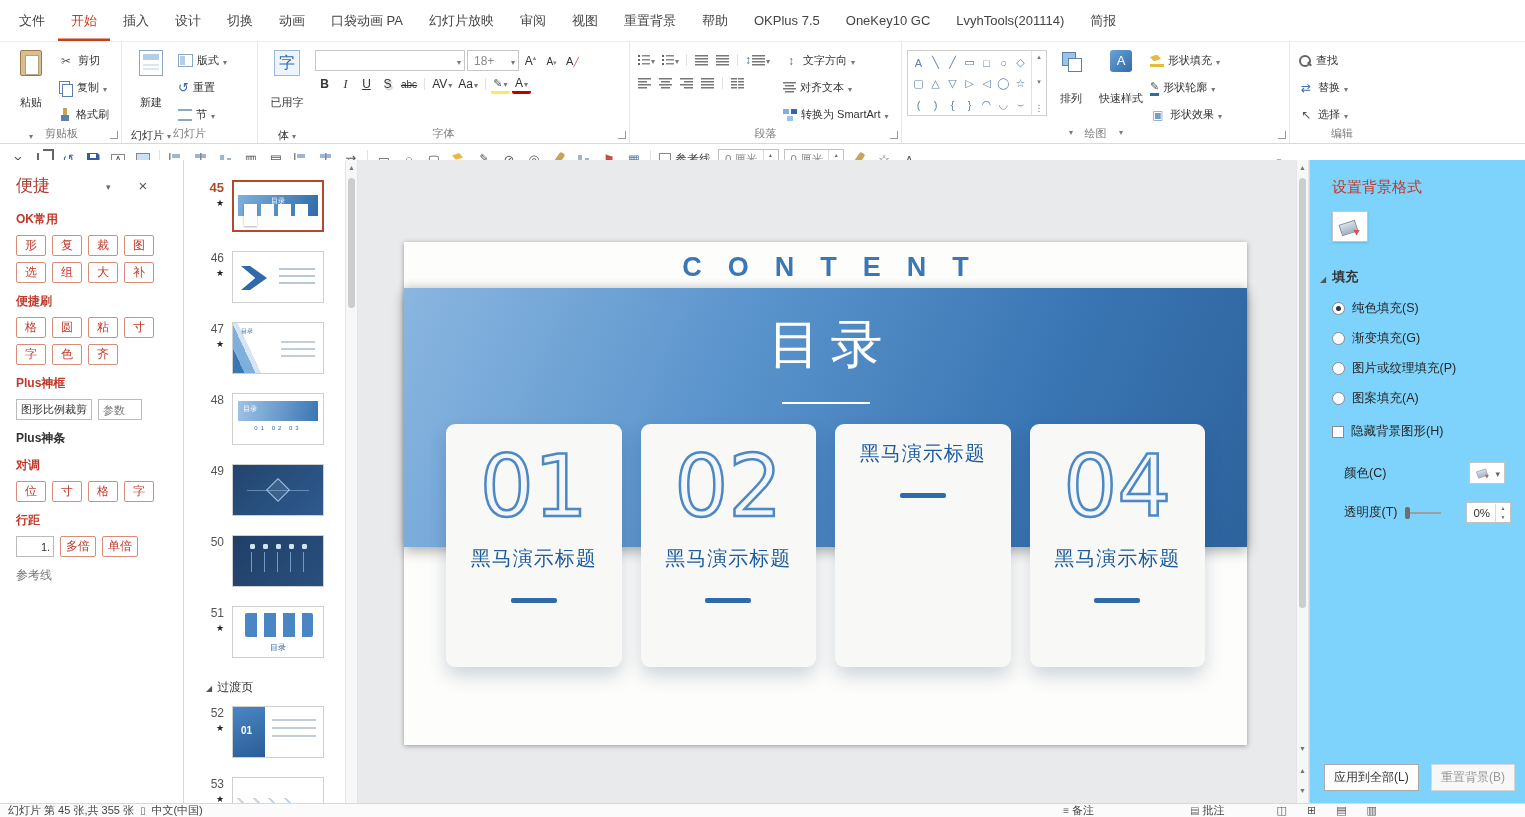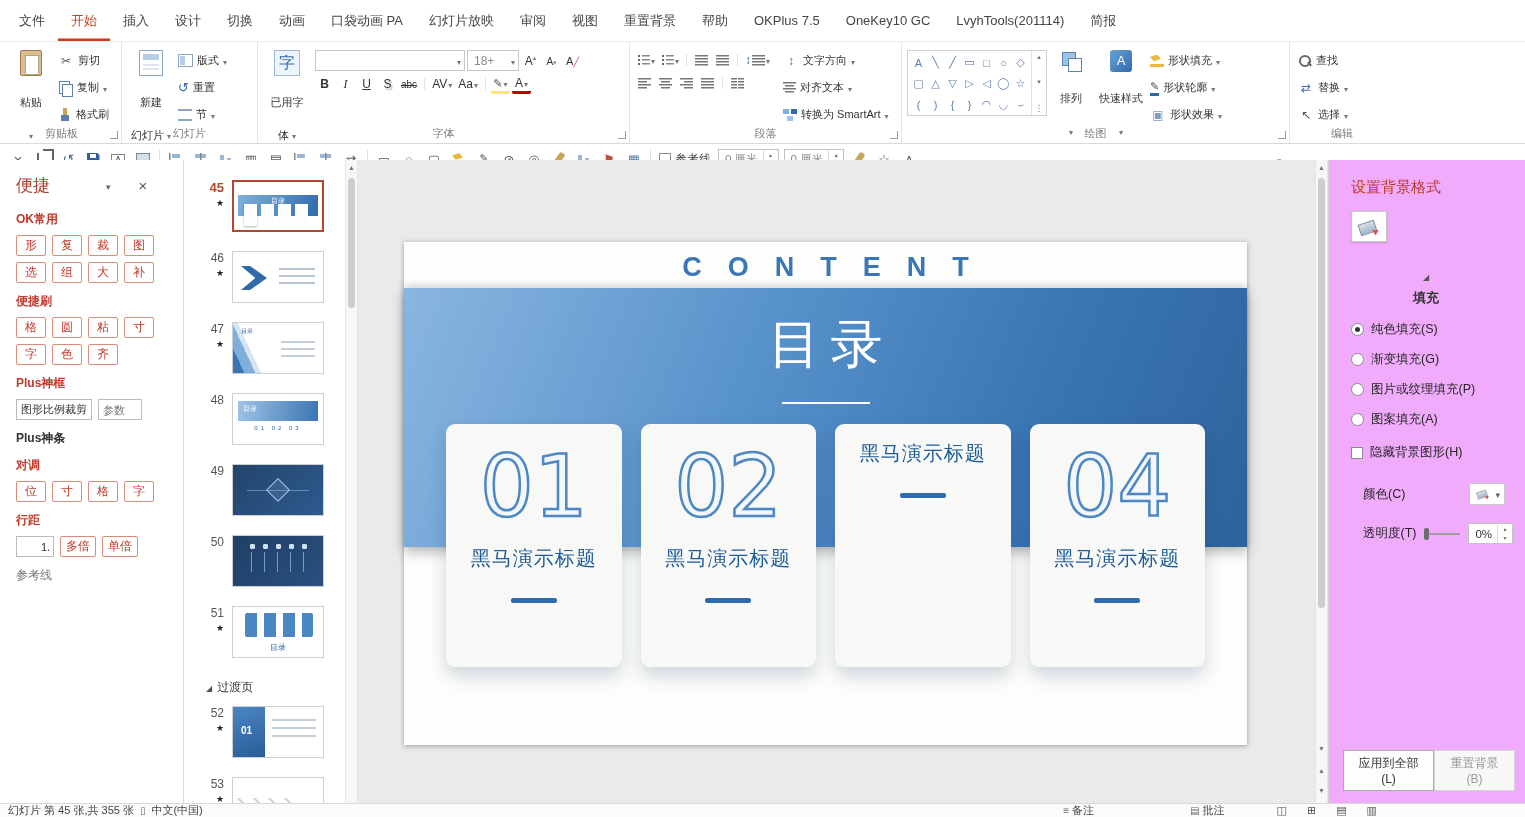--- a/index.html
+++ b/index.html
@@ -227,28 +227,28 @@
   .banner { position:absolute; top:46px; left:0; right:0; height:259px; background:linear-gradient(112deg,#8ab6e0 0%,#5a94cc 38%,#3a76b4 72%,#2d639c 100%); box-shadow:0 5px 12px rgba(0,0,0,.28),0 -3px 8px rgba(0,0,0,.10); }
   .slide-title { margin-top:22px; text-align:center; color:#fff; font-size:52px; letter-spacing:10px; text-indent:10px; }
   .title-underline { width:88px; height:2px; background:#fff; margin:22px auto 0; }
   .cards { position:absolute; left:42px; right:42px; top:182px; height:243px; display:flex; gap:19px; }
   .card { flex:1; background:#f8f9f6; border-radius:9px; box-shadow:0 9px 18px rgba(25,55,95,.20); position:relative; }
   .card-num { text-align:center; margin-top:20px; font-size:85px; line-height:1; font-family:"DejaVu Sans",sans-serif; color:#f3f7fb; -webkit-text-stroke:2.5px #4e88c2; }
   .card-title { text-align:center; margin-top:16px; font-size:20px; color:#1c5b9c; letter-spacing:1px; }
   .card-bar { width:46px; height:5px; background:#2f6bab; border-radius:2px; margin:26px auto 0; }
 
   
-  .right-panel { width:197px; background:#f0abfc; border-left:1px solid #d5d5d5; padding:18px 12px 0 22px; position:relative; flex:none; }
+  .right-panel { width:216px; background:#7dd3fc; border-left:1px solid #d5d5d5; padding:18px 12px 0 22px; position:relative; flex:none; }
   .rp-title { font-size:15px; color:#c0392b; margin-bottom:14px; }
   .rp-tab { width:36px; height:31px; border:1px solid #c6c6c6; background:#fff; display:flex; align-items:center; justify-content:center; box-shadow:0 1px 2px rgba(0,0,0,.15); }
   .bucket { position:relative; width:26px; height:22px; display:inline-block; }
   .bucket::before { content:""; position:absolute; left:3px; top:6px; width:15px; height:10px; background:linear-gradient(#d8dfe7,#9fb3c8); border:1px solid #7c8a9a; transform:rotate(-18deg); }
   .bucket::after { content:""; position:absolute; right:3px; bottom:2px; width:7px; height:6px; background:#d9534f; clip-path:polygon(0 0,100% 0,50% 100%); }
   .bucket.small { transform:scale(.6); margin:-4px; }
-  .rp-sect { display:flex; align-items:center; gap:6px; font-size:13px; font-weight:bold; color:#333; margin:26px 0 14px -12px;flex-direction:column; }
+  .rp-sect { display:flex; align-items:center; gap:6px; font-size:13px; font-weight:bold; color:#333; margin:26px 0 14px -12px; }
   .tri::before { content:"◢"; font-size:8px; color:#555; transform:rotate(0); }
   .opt { display:flex; align-items:center; gap:7px; margin:0 0 13px 0; }
   .radio { width:13px; height:13px; border:1px solid #8a8a8a; border-radius:50%; background:#fff; position:relative; flex:none; }
   .radio.on::after { content:""; position:absolute; inset:3px; background:#333; border-radius:50%; }
   .opt-l { font-size:12.5px; color:#262626; white-space:nowrap; }
   .chk-row { margin-top:16px; }
   .rp-color-row { display:flex; align-items:center; justify-content:space-between; margin:22px 0 0 12px; padding-right:8px; }
   .color-btn { display:inline-flex; align-items:center; gap:3px; border:1px solid #c6c6c6; height:22px; padding:0 4px; background:#fff; }
   .rp-trans-row { display:flex; align-items:center; gap:8px; margin:18px 0 0 12px; }
   .slider { position:relative; width:36px; height:14px; flex:none; }

